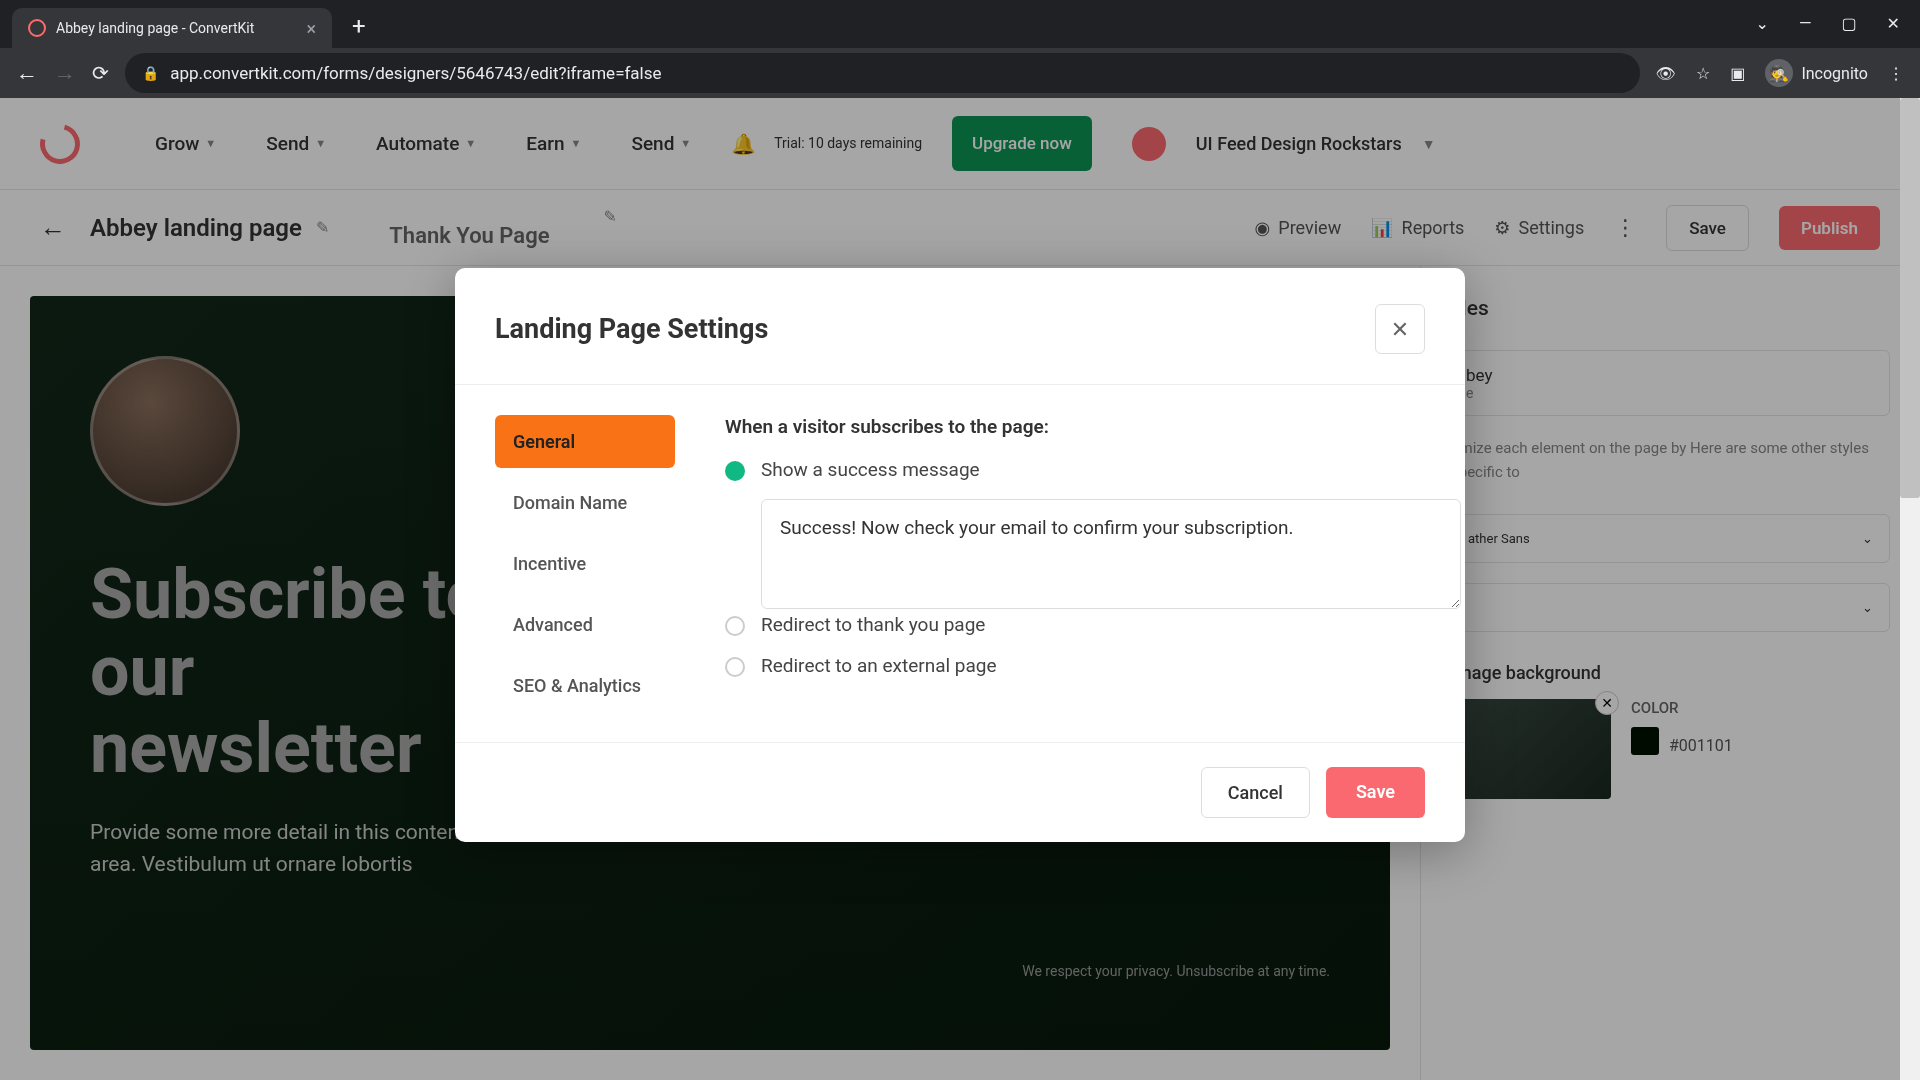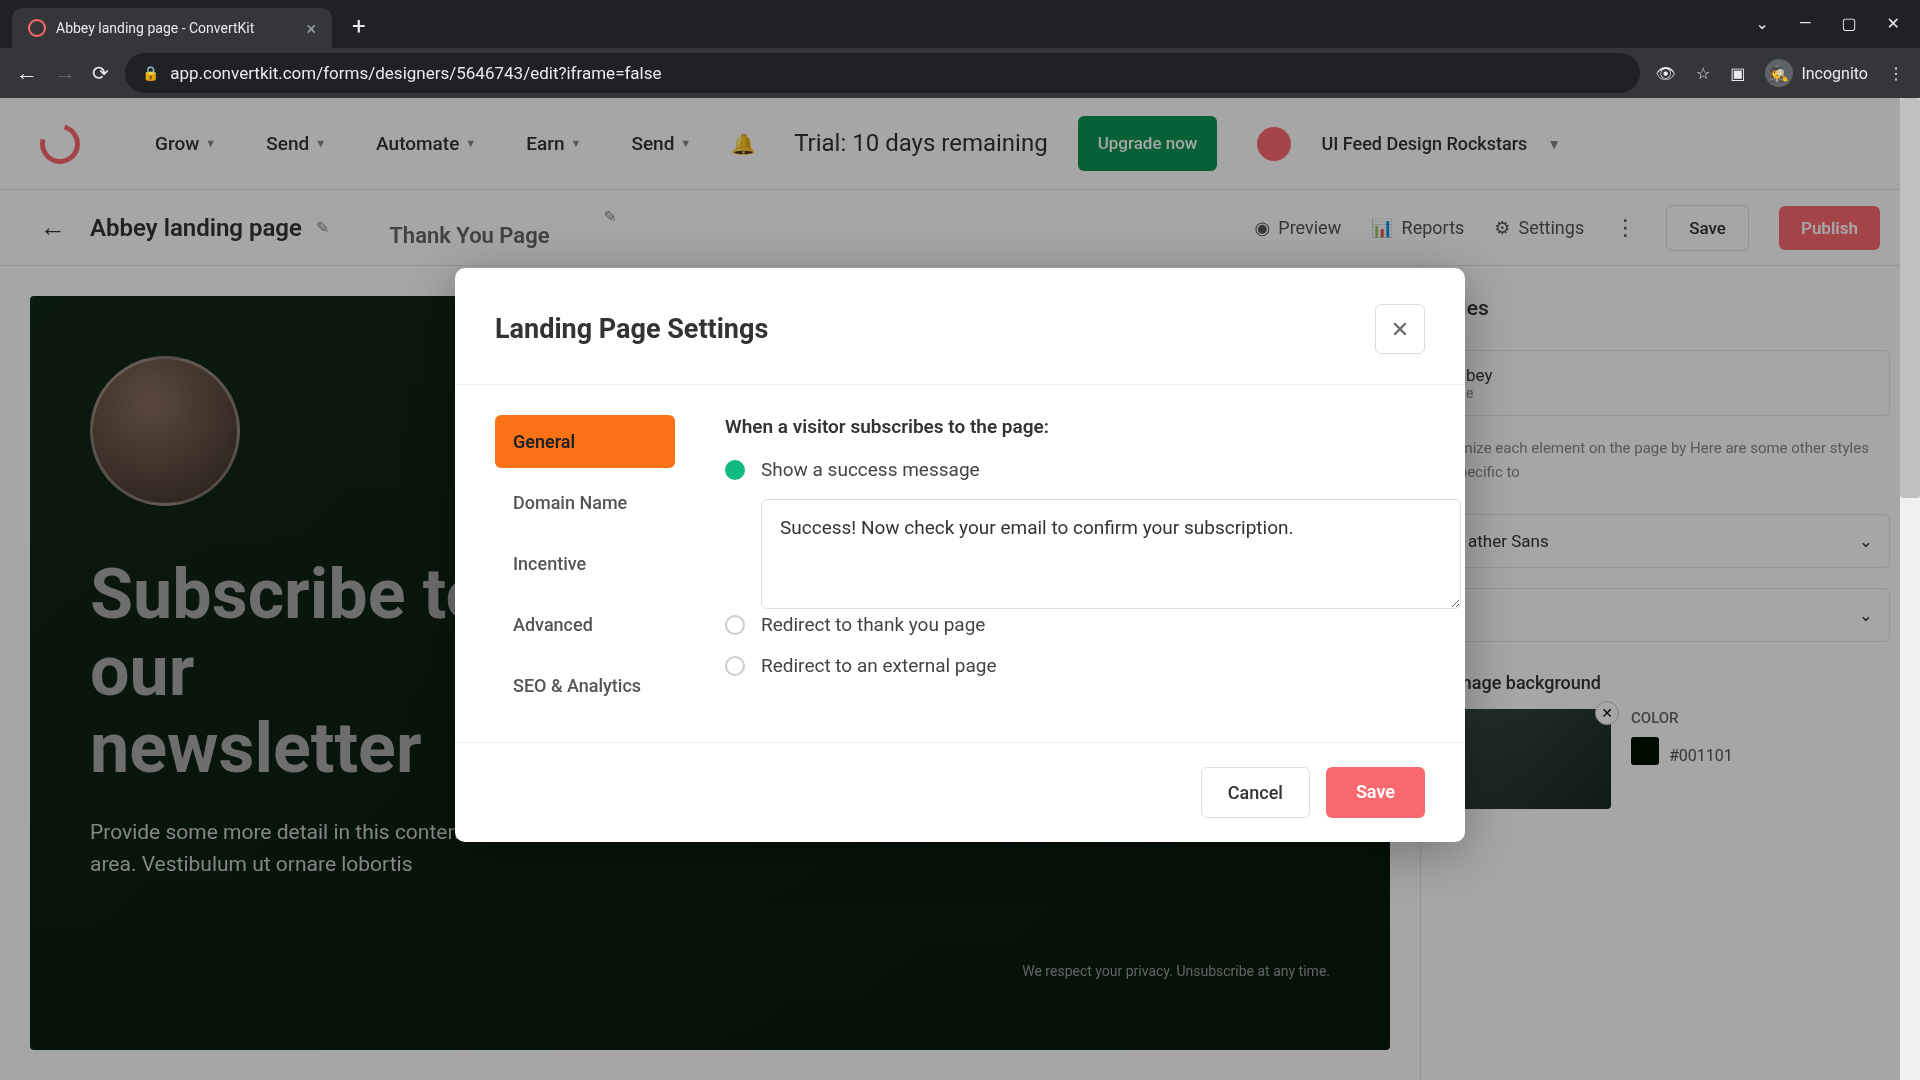--- a/index.html
+++ b/index.html
@@ -28,21 +28,21 @@
     
     
     .app-content { position: relative; background: #fff; height: calc(1080px - 98px); }
     
     
     .top-nav { background: #fff; height: 92px; display: flex; align-items: center; padding: 0 40px; border-bottom: 1px solid #e5e5e5; }
     .logo { width: 40px; height: 40px; border: 5px solid #fb6970; border-radius: 50%; border-top-color: transparent; transform: rotate(-30deg); margin-right: 50px; }
     .nav-item { display: flex; align-items: center; gap: 6px; padding: 0 25px; color: #333; font-size: 19px; font-weight: 500; cursor: pointer; }
     .chevron { font-size: 11px; color: #888; }
     .bell-icon { font-size: 20px; color: #666; margin-left: 15px; cursor: pointer; }
-    .trial-text { color: #333; font-size: 24px; margin-left: 38px; line-height: 1.4; }
+    .trial-text { color: #333; font-size: 14px; margin-left: 18px; line-height: 1.4; }
     .upgrade-btn { background: #0d9455; color: #fff; padding: 16px 20px; border-radius: 6px; margin-left: 30px; font-size: 17px; font-weight: 500; cursor: pointer; line-height: 1.3; }
     .avatar { width: 34px; height: 34px; background: #fb6970; border-radius: 50%; margin-left: 40px; }
     .account-name { margin-left: 30px; color: #333; font-size: 18px; font-weight: 500; text-align: center; line-height: 1.4; }
     .account-chevron { margin-left: 20px; color: #888; font-size: 14px; }
     
     
     .sub-header { background: #fff; height: 76px; display: flex; align-items: center; padding: 0 40px; border-bottom: 1px solid #e5e5e5; }
     .back-arrow { font-size: 26px; color: #333; cursor: pointer; margin-right: 24px; }
     .page-name { font-size: 24px; font-weight: 600; color: #333; }
     .edit-icon { font-size: 16px; color: #888; margin-left: 14px; cursor: pointer; }
@@ -65,21 +65,21 @@
     .hero-desc { font-size: 21px; color: #ccc; max-width: 420px; line-height: 1.5; }
     .privacy-text { position: absolute; right: 60px; bottom: 71px; font-size: 14px; color: #999; }
     
     
     .right-panel { width: 500px; border-left: 1px solid #e5e5e5; padding: 30px; background: #fff; }
     .panel-title { font-size: 21px; font-weight: 500; color: #333; margin-bottom: 30px; }
     .template-row { border: 1px solid #e5e5e5; border-radius: 6px; padding: 14px; margin-bottom: 20px; }
     .template-name { font-size: 17px; color: #333; }
     .template-sub { font-size: 14px; color: #888; }
     .panel-desc { font-size: 15px; color: #888; line-height: 1.6; margin-bottom: 30px; }
-    .select-field { border: 1px solid #e5e5e5; border-radius: 6px; padding: 16px; display: flex; justify-content: space-between; align-items: center; margin-bottom: 20px; font-size: 17px; color: #333; }
+    .select-field { border: 1px solid #e5e5e5; border-radius: 6px; padding: 16px; display: flex; justify-content: space-between; align-items: center; margin-bottom: 20px; font-size: 13px; color: #333; }
     .section-label { font-size: 18px; font-weight: 500; color: #333; margin-top: 30px; margin-bottom: 16px; }
     .image-bg-row { display: flex; gap: 20px; align-items: flex-start; }
     .bg-thumb { width: 160px; height: 100px; background: linear-gradient(135deg, #3a4a42, #1a2820); border-radius: 4px; position: relative; }
     .bg-thumb-close { position: absolute; right: -8px; top: -8px; width: 24px; height: 24px; background: #fff; border: 1px solid #ccc; border-radius: 50%; display: flex; align-items: center; justify-content: center; font-size: 14px; cursor: pointer; }
     .color-section { flex: 1; }
     .color-label { font-size: 15px; color: #666; font-weight: 500; margin-bottom: 10px; }
     .color-row { display: flex; align-items: flex-end; gap: 10px; }
     .color-swatch { width: 28px; height: 28px; background: #001101; border-radius: 3px; }
     .color-value { font-size: 16px; color: #555; }
     
@@ -88,21 +88,21 @@
     .modal { background: #fff; width: 1010px; border-radius: 10px; box-shadow: 0 10px 50px rgba(0,0,0,0.3); overflow: hidden; }
     .modal-header { padding: 36px 40px 30px; display: flex; justify-content: space-between; align-items: center; border-bottom: 1px solid #eee; }
     .modal-title { font-size: 27px; font-weight: 700; color: #333; }
     .modal-close { width: 50px; height: 50px; border: 1px solid #ddd; border-radius: 6px; display: flex; align-items: center; justify-content: center; font-size: 22px; color: #666; cursor: pointer; }
     .modal-body { display: flex; padding: 30px 40px; gap: 50px; }
     .modal-sidebar { width: 180px; display: flex; flex-direction: column; gap: 8px; }
     .modal-tab { padding: 16px 18px; border-radius: 6px; font-size: 18px; color: #555; cursor: pointer; font-weight: 500; }
     .modal-tab.active { background: #f97316; color: #222; font-weight: 600; }
     .modal-content { flex: 1; }
     .modal-section-title { font-size: 19px; font-weight: 600; color: #333; margin-bottom: 20px; }
-    .radio-row { display: flex; align-items: center; gap: 16px; margin-bottom: 18px; }
+    .radio-row { display: flex; align-items: flex-end; gap: 16px; margin-bottom: 18px; }
     .radio { width: 20px; height: 20px; border-radius: 50%; border: 2px solid #ccc; cursor: pointer; flex-shrink: 0; }
     .radio.checked { border: none; background: #10b981; width: 20px; height: 20px; }
     .radio-label { font-size: 19px; color: #444; }
     .success-textarea { width: 100%; border: 1px solid #ddd; border-radius: 6px; padding: 16px 18px; font-size: 19px; color: #333; resize: both; height: 110px; margin-left: 36px; font-family: inherit; }
     .modal-footer { padding: 24px 40px; display: flex; justify-content: flex-end; gap: 16px; border-top: 1px solid #eee; }
     .modal-cancel { background: #fff; border: 1px solid #ddd; padding: 14px 26px; border-radius: 6px; font-size: 18px; color: #333; cursor: pointer; font-weight: 500; }
     .modal-save { background: #fb6970; color: #fff; padding: 14px 30px; border-radius: 6px; font-size: 18px; font-weight: 600; cursor: pointer; border: none; }
     
     .scrollbar { position: absolute; right: 0; top: 98px; width: 20px; bottom: 0; background: #f0f0f0; }
     .scrollbar-thumb { width: 100%; height: 400px; background: #c0c0c0; border-radius: 3px; }

